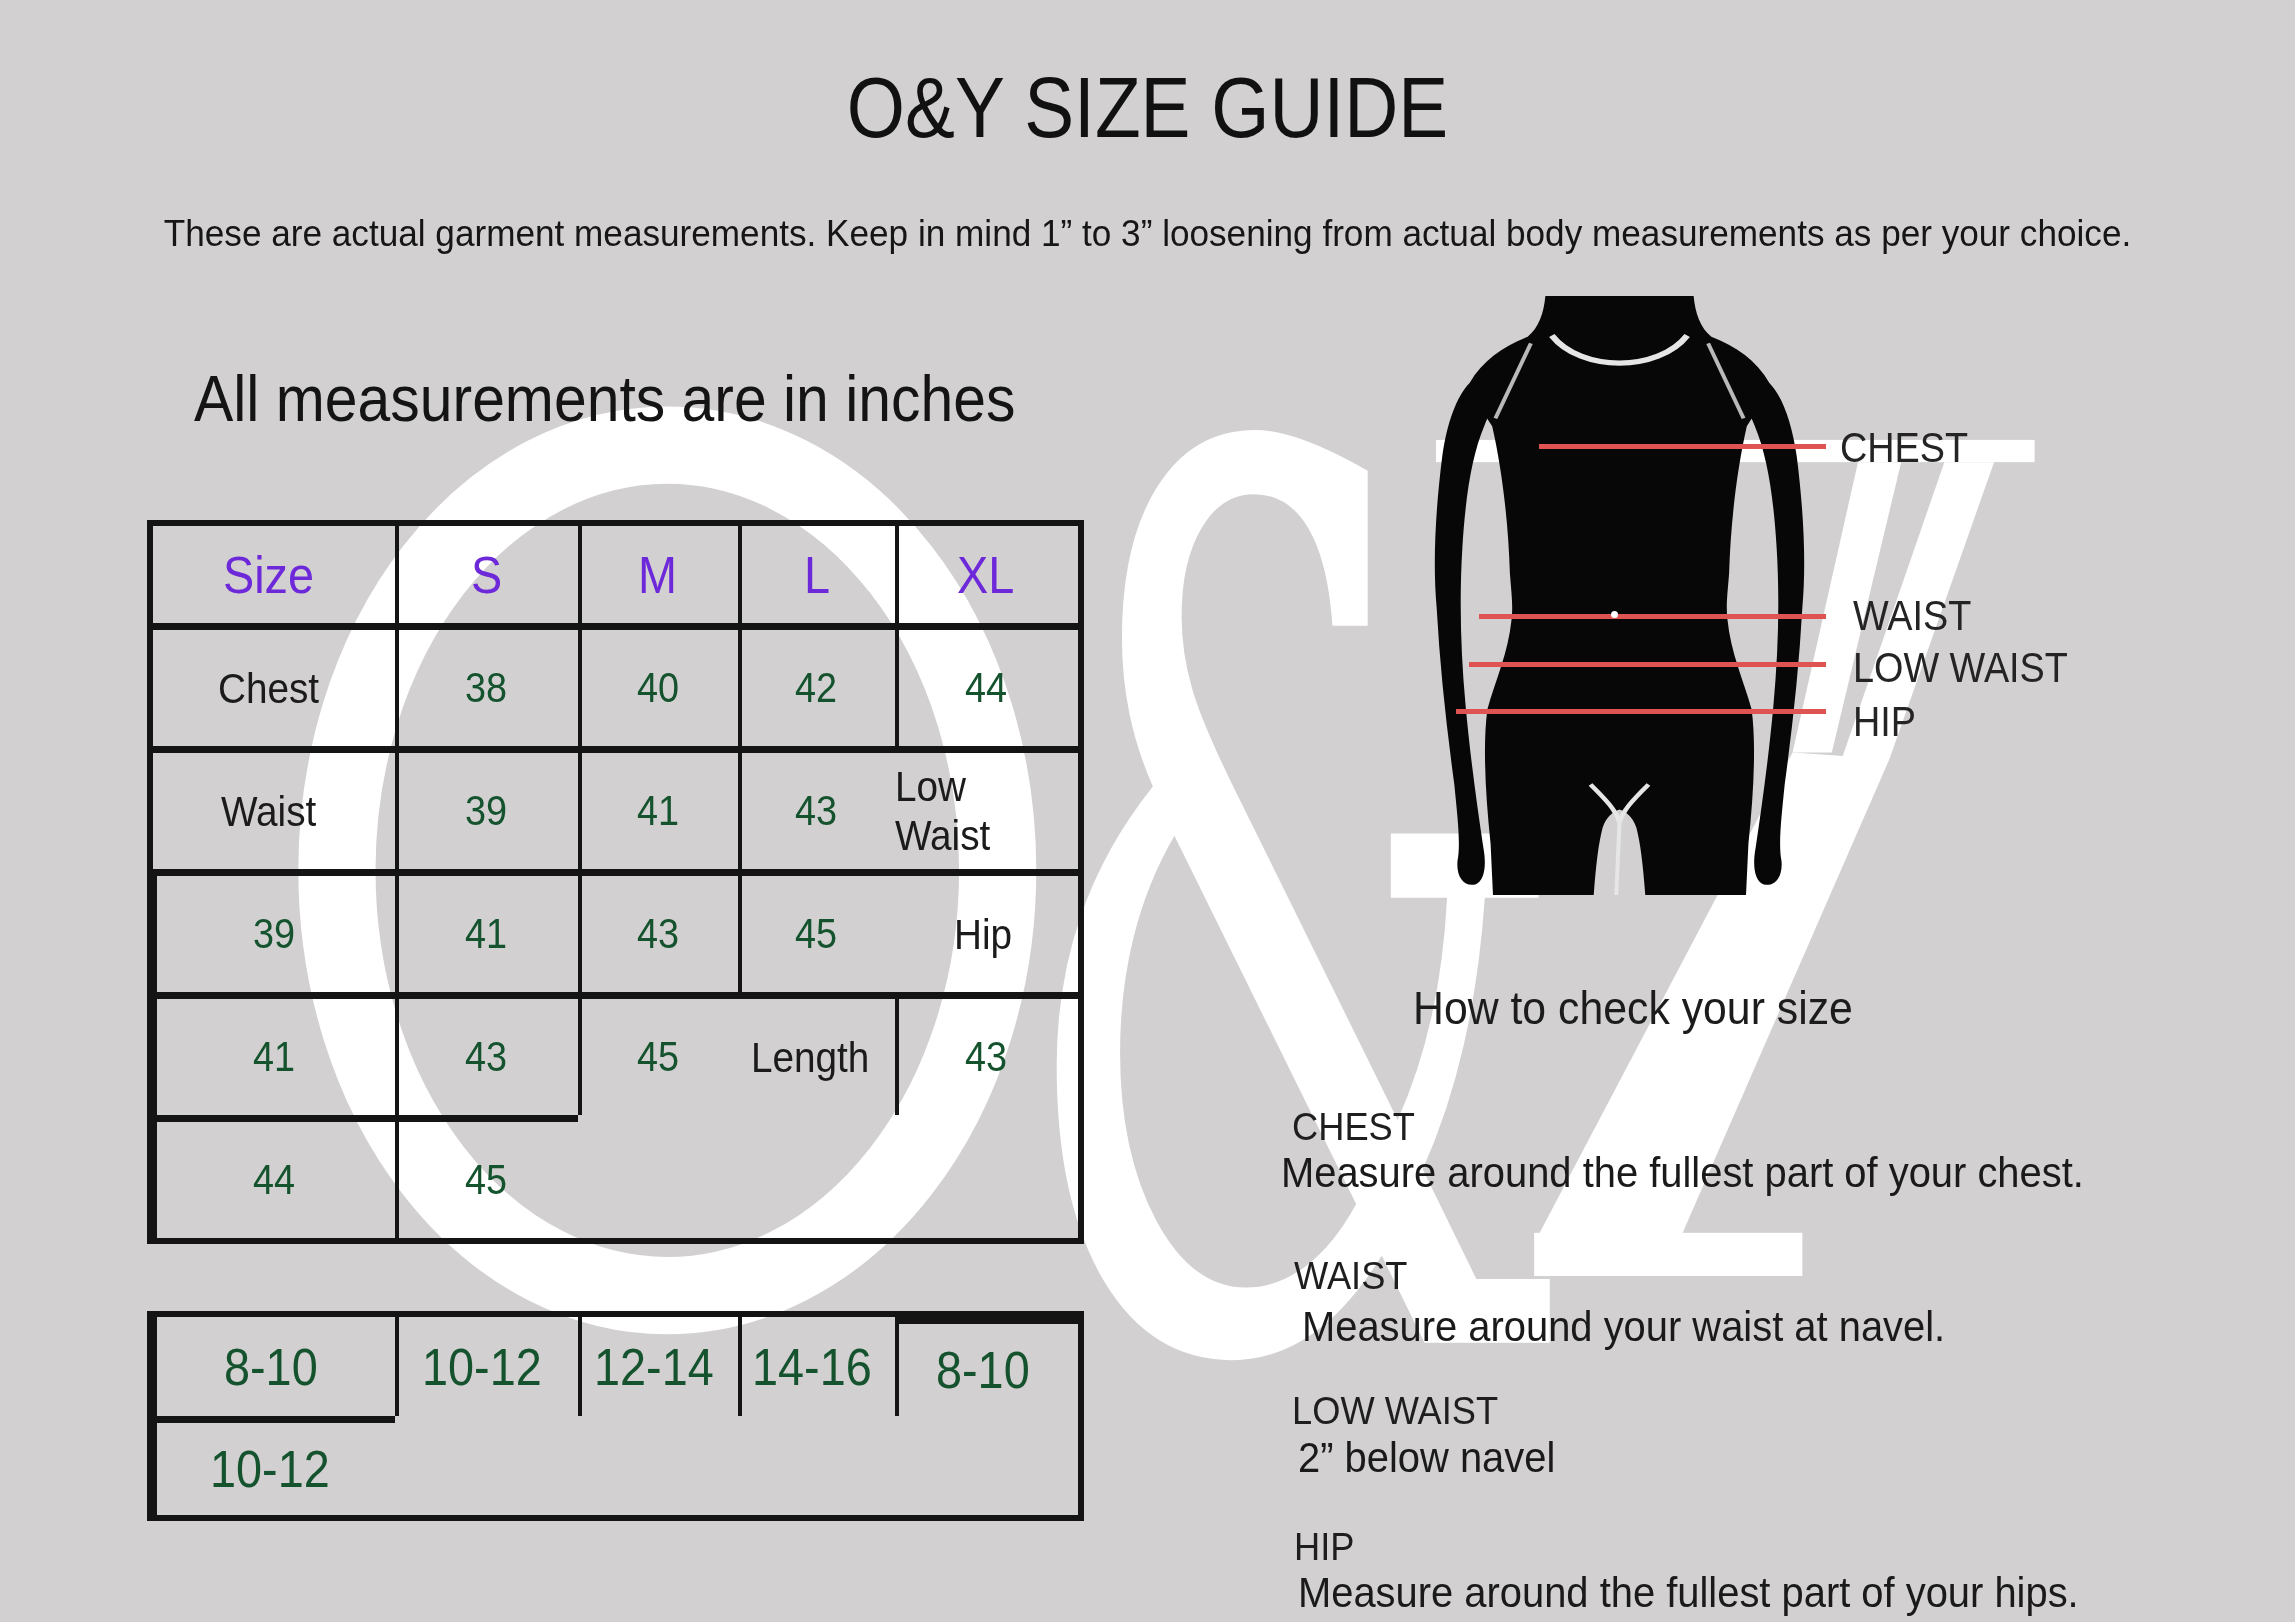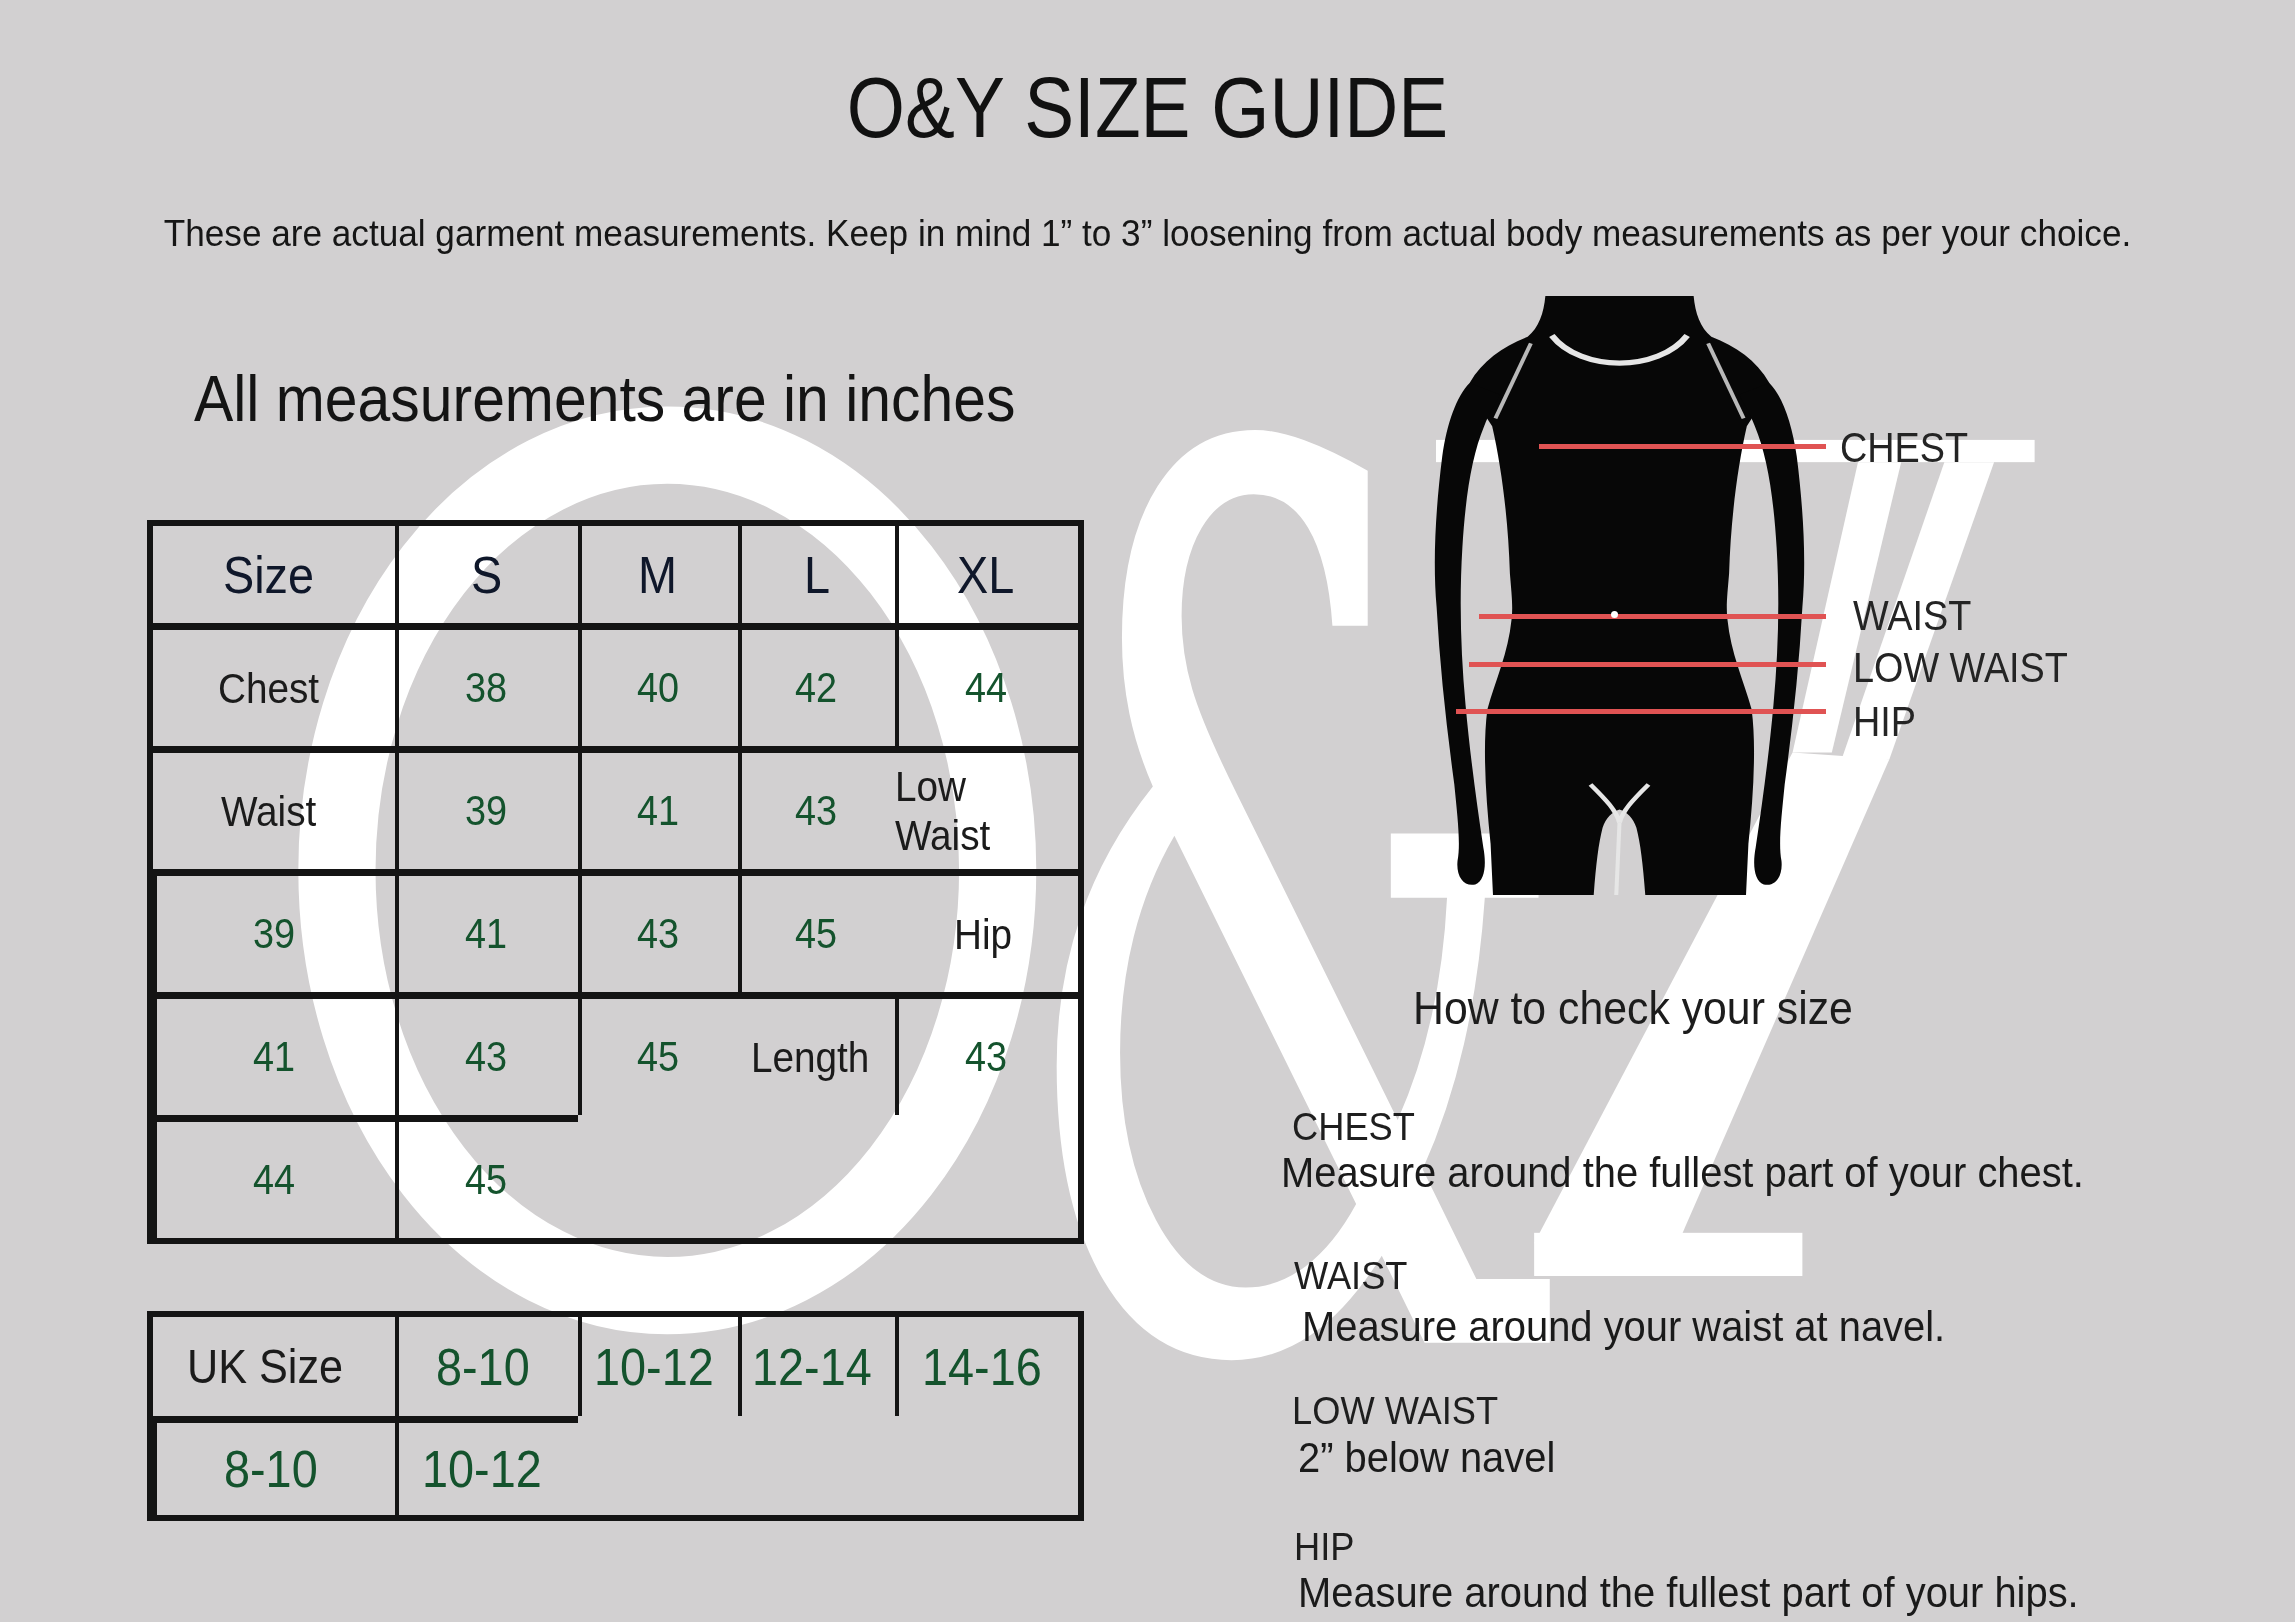--- a/index.html
+++ b/index.html
@@ -23,21 +23,21 @@
   .howto-heading{left:1413px;top:983px;font-size:46px;transform:scaleX(.93);transform-origin:left top;}
   .sec-label{font-size:39px;color:#1e1e1e;transform:scaleX(.93);transform-origin:left top;}
   .sec-text{font-size:42px;color:#1a1a1a;transform:scaleX(.95);transform-origin:left top;}
   .diag-label{font-size:42px;color:#242424;transform:scaleX(.9);transform-origin:left top;letter-spacing:0;}
   .gridtable{position:absolute;display:grid;border:6.5px solid #141414;z-index:4;background:transparent;}
   .main-table{left:147px;top:520px;grid-template-columns:242px 183px 160px 157px 183px;grid-template-rows:97px 123px 123px 123px 123px 123px;}
   .conv-table{left:147px;top:1311px;grid-template-columns:242px 183px 160px 157px 183px;grid-template-rows:99px 99px;}
   .cell{display:flex;align-items:center;justify-content:center;border-left:4.6px solid #141414;border-top:7.2px solid #141414;color:#222;}
   .cell.c0{border-left:none;}
   .cell.r0{border-top:none;}
-  .cell.head{font-size:52px;color:#0f172a;}
+  .cell.head{font-size:52px;color:#6d28d9;}
   .cell.rowlabel{font-size:43px;color:#1b1b1b;}
   .cell.val{font-size:42px;color:#14532d;}
   .conv-table .cell.rowlabel{font-size:48px;}
   .conv-table .cell.val{font-size:52px;justify-content:center;}
 </style>
 </head>
 <body>
 
 <div class="canvas">
 
@@ -140,23 +140,20 @@
       </div>
     <div class="cell val">
         <span class="cx">44</span>
       </div>
     <div class="cell val">
         <span class="cx">45</span>
       </div>
   </div>
 
   <div class="gridtable conv-table">
-    <div class="cell rowlabel c0 r0">
-        <span class="cx">UK Size</span>
-      </div>
     <div class="cell val r0">
         <span class="cx">8-10</span>
       </div>
     <div class="cell val r0">
         <span class="cx">10-12</span>
       </div>
     <div class="cell val r0">
         <span class="cx">12-14</span>
       </div>
     <div class="cell val r0">

